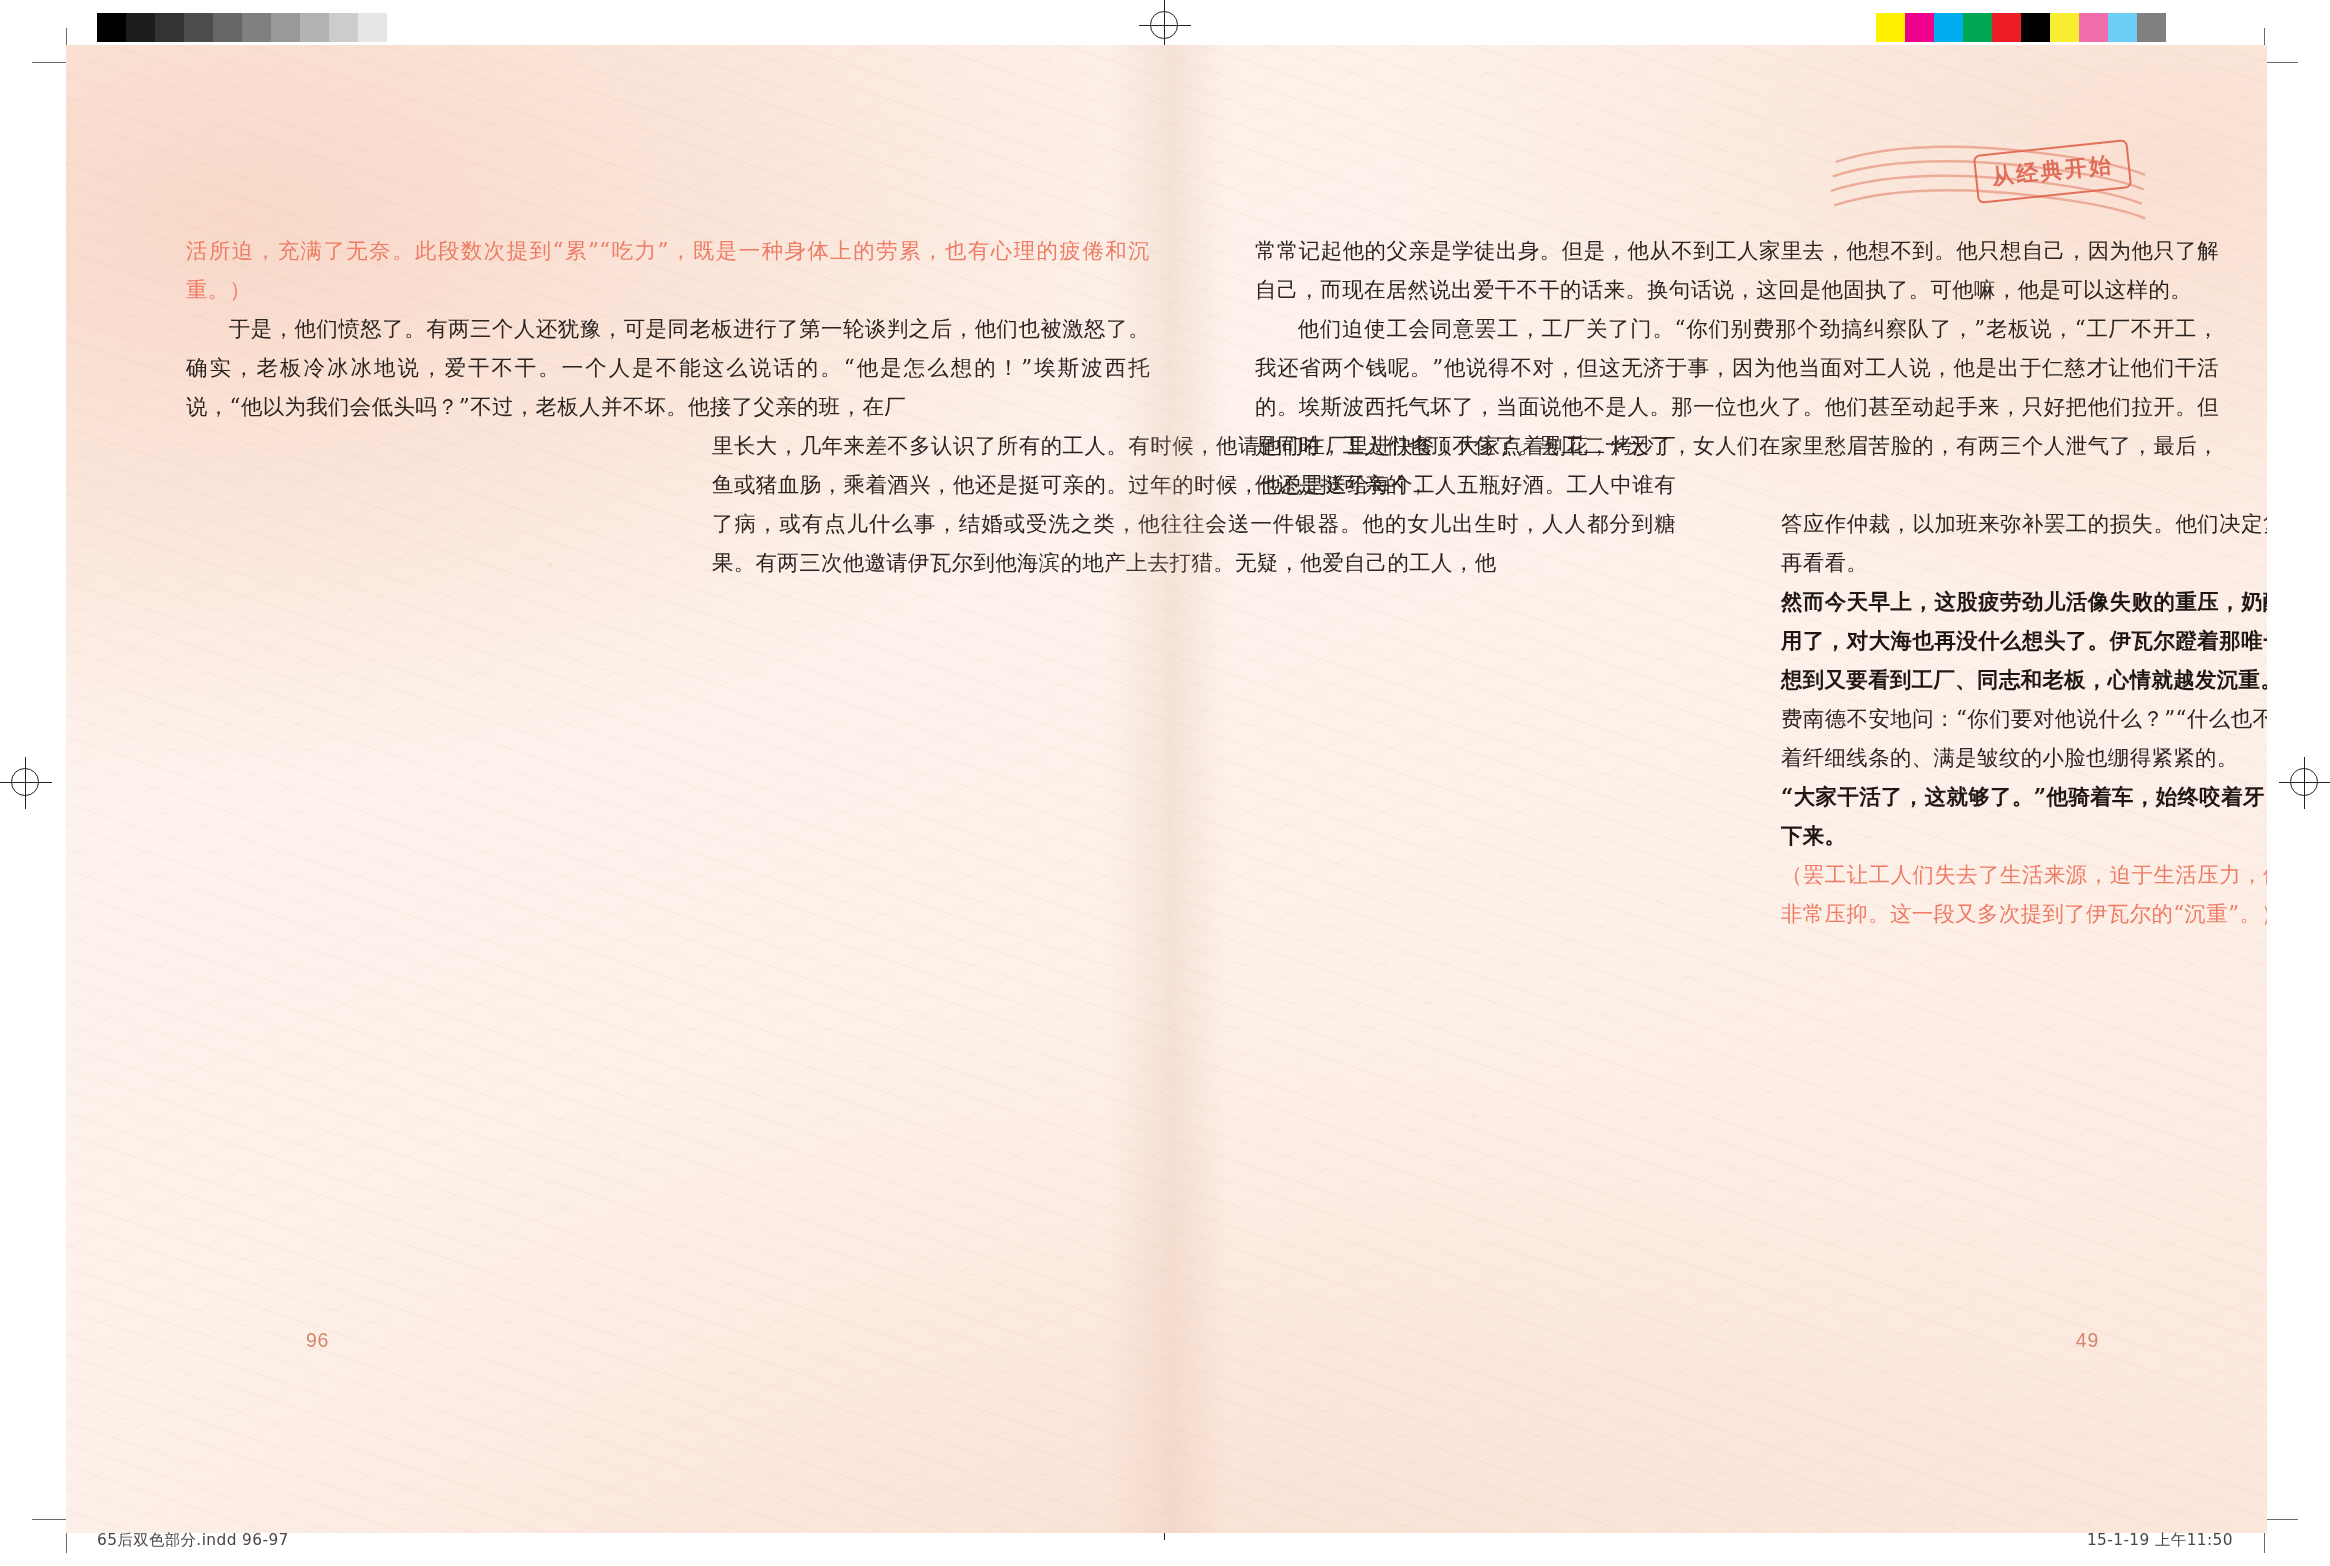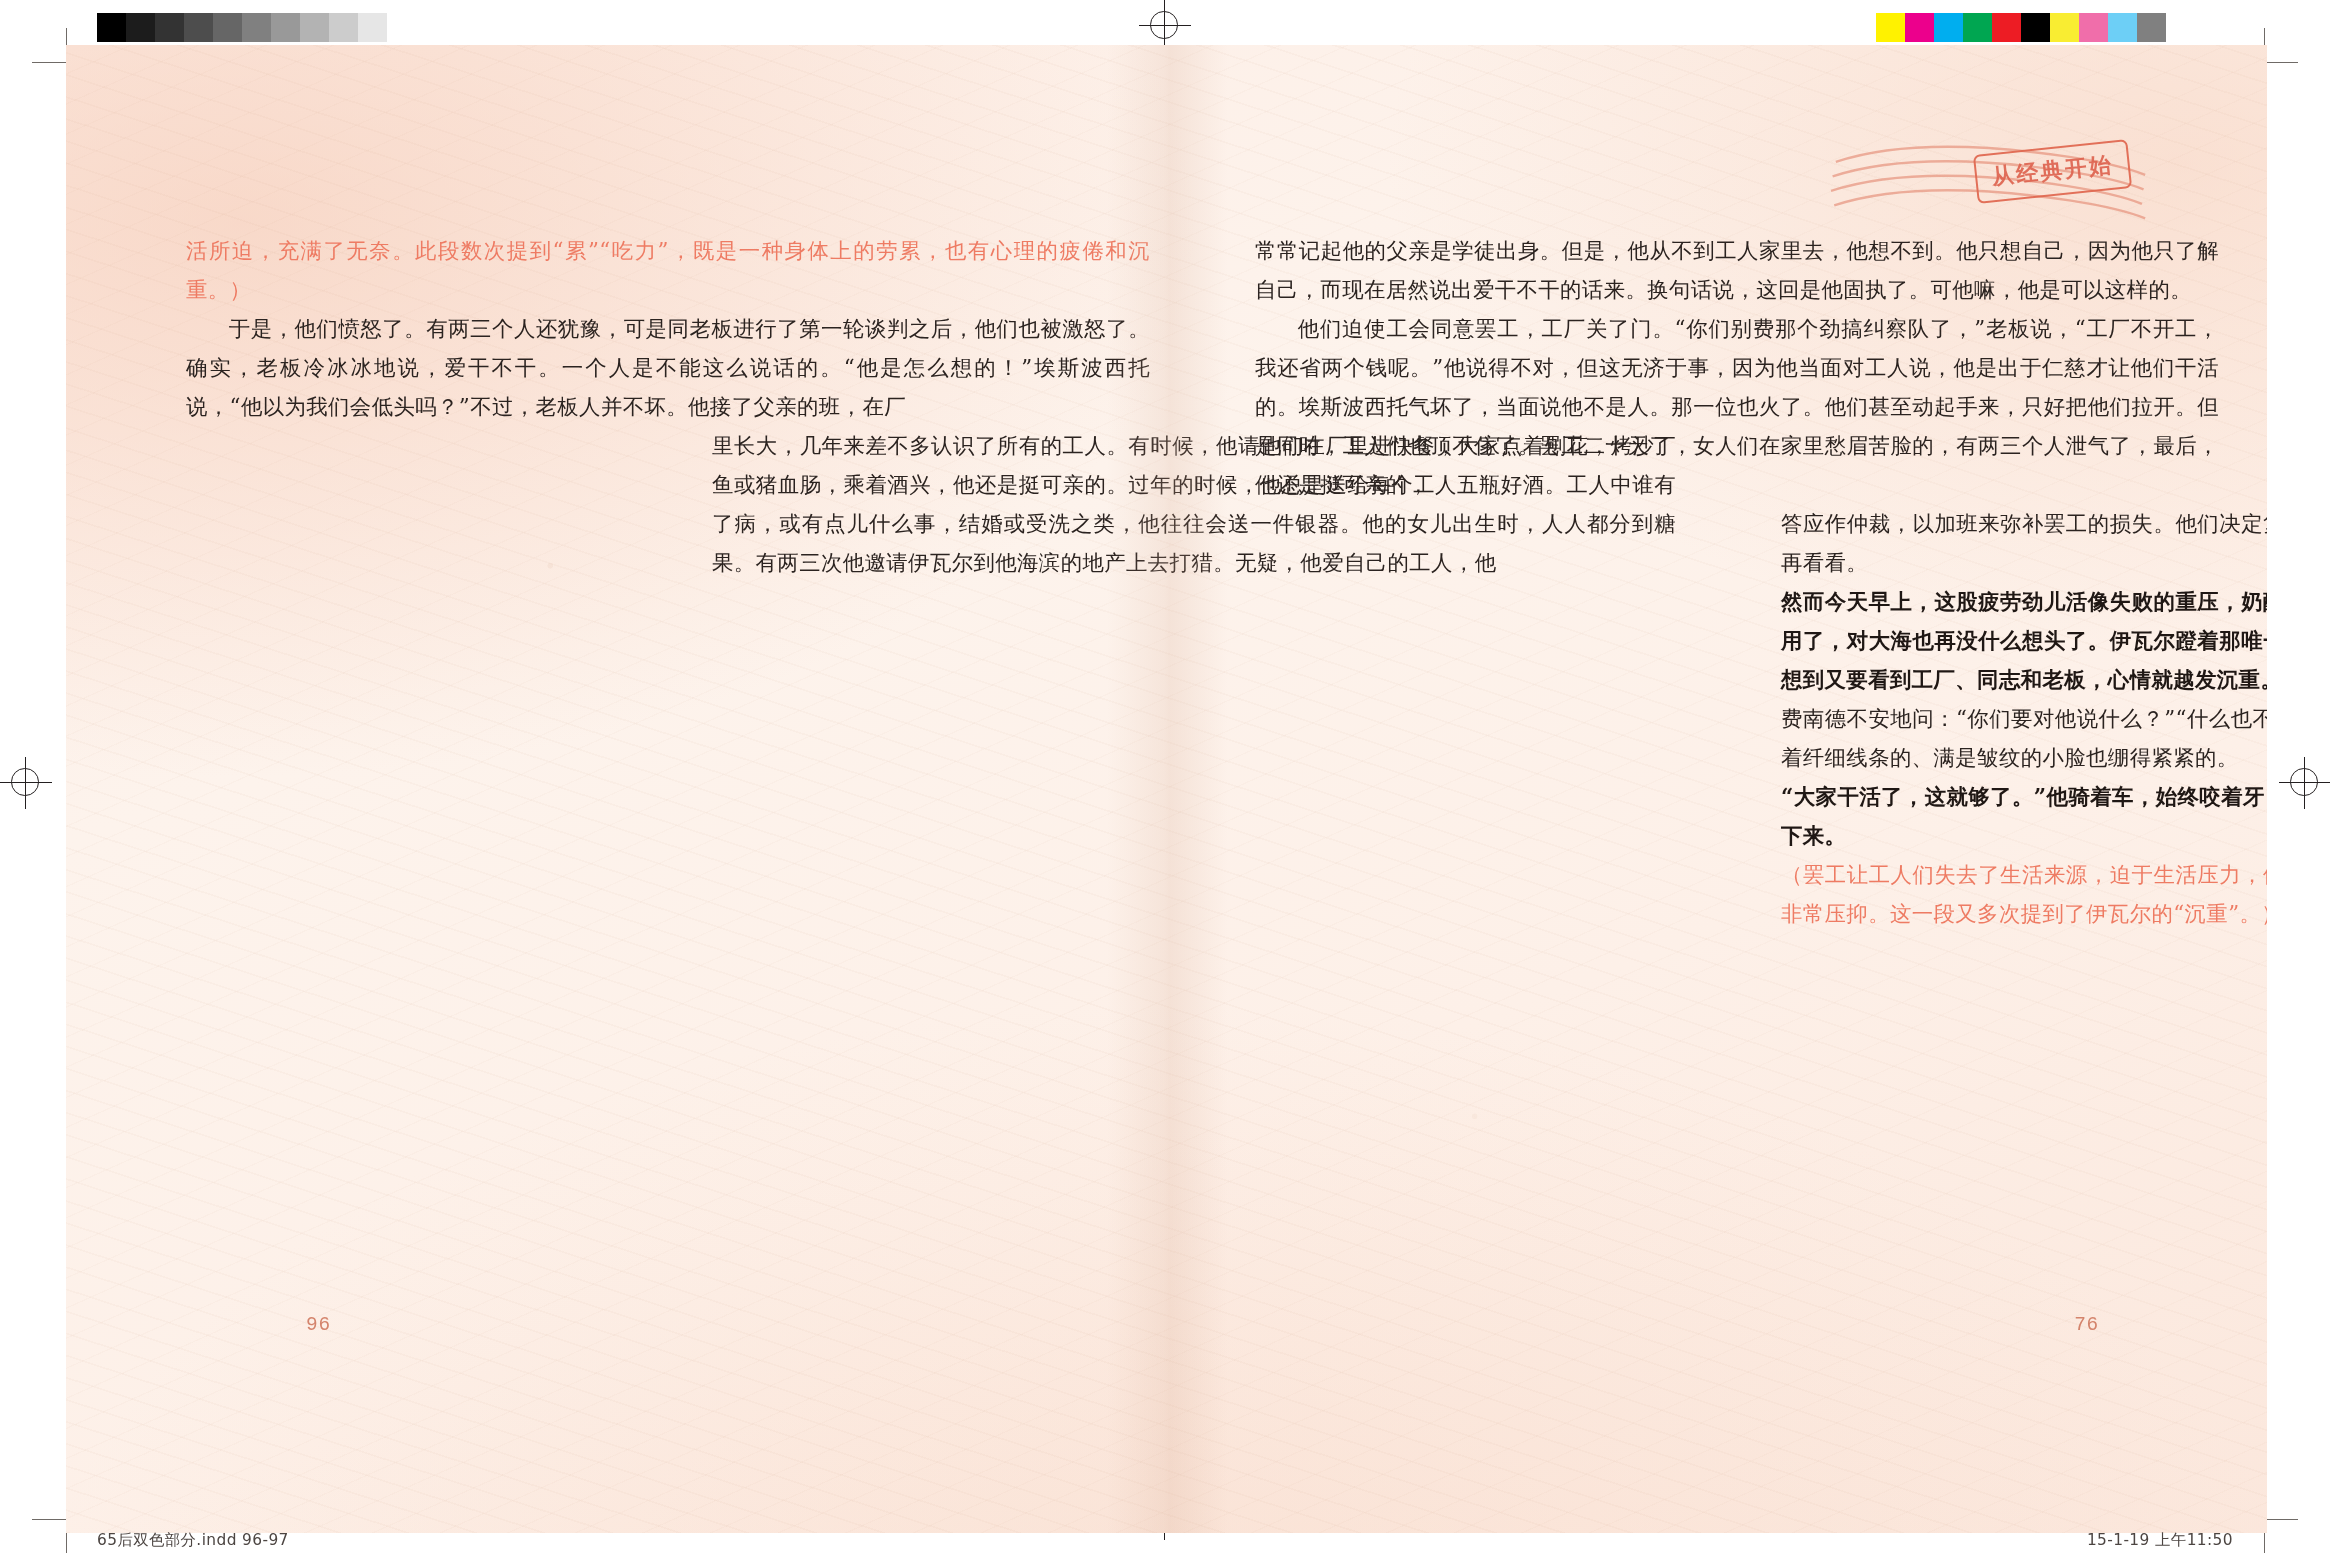--- a/index.html
+++ b/index.html
@@ -169,22 +169,22 @@
     color: #ee7b63;
   }
   .bold {
     font-weight: bold;
     color: #1f1714;
   }
 
   
   .folio {
     position: absolute;
-    bottom: 84px;
-    font-family: Liberation Mono, monospace;
+    bottom: 68px;
+    font-family: Liberation Sans, sans-serif;
     font-size: 19.4px;
     color: #d4846c;
     letter-spacing: 0.8px;
   }
   #folio-left  { left: 120px; }
   #folio-right { right: 120px; }
 
   
   .slug {
     position: absolute;
@@ -296,21 +296,21 @@
         <p>常常记起他的父亲是学徒出身。但是，他从不到工人家里去，他想不到。他只想自己，因为他只了解自己，而现在居然说出爱干不干的话来。换句话说，这回是他固执了。可他嘛，他是可以这样的。</p>
         <p class="indent">他们迫使工会同意罢工，工厂关了门。“你们别费那个劲搞纠察队了，”老板说，“工厂不开工，我还省两个钱呢。”他说得不对，但这无济于事，因为他当面对工人说，他是出于仁慈才让他们干活的。埃斯波西托气坏了，当面说他不是人。那一位也火了。他们甚至动起手来，只好把他们拉开。但是同时，工人们也顶不住了。罢工二十天了，女人们在家里愁眉苦脸的，有两三个人泄气了，最后，他还是挺可亲的，</p>
       </div>
       <div class="col col-inner col2">
         <p>答应作仲裁，以加班来弥补罢工的损失。他们决定复工。当然，还得充充好汉，说是还没有完，还要再看看。</p>
         <p class="bold">然而今天早上，这股疲劳劲儿活像失败的重压，奶酪取代了肉，不容再有幻想了。多好的太阳也没有用了，对大海也再没什么想头了。伊瓦尔蹬着那唯一的脚镫，仿佛每蹬一圈他就老了一点似的。他一想到又要看到工厂、同志和老板，心情就越发沉重。</p>
         <p>费南德不安地问：“你们要对他说什么？”“什么也不说。”伊瓦尔骑上车，摇了摇头。他紧咬着牙，有着纤细线条的、满是皱纹的小脸也绷得紧紧的。</p>
         <p class="bold">“大家干活了，这就够了。”他骑着车，始终咬着牙，心里憋着一股阴郁的冰冷的怒气，仿佛天也阴了下来。</p>
         <p class="note">（罢工让工人们失去了生活来源，迫于生活压力，他们不得不选择复工。但罢工的失败让伊瓦尔心情非常压抑。这一段又多次提到了伊瓦尔的“沉重”。）</p>
       </div>
-      <div id="folio-right" class="folio">76</div>
+      <div id="folio-right" class="folio">49</div>
     </div>
 
   </div>
 
   <div id="slug-left" class="slug">65后双色部分.indd   96-97</div>
   <div id="slug-right" class="slug">15-1-19   上午11:50</div>
 
 </div>
 
 

